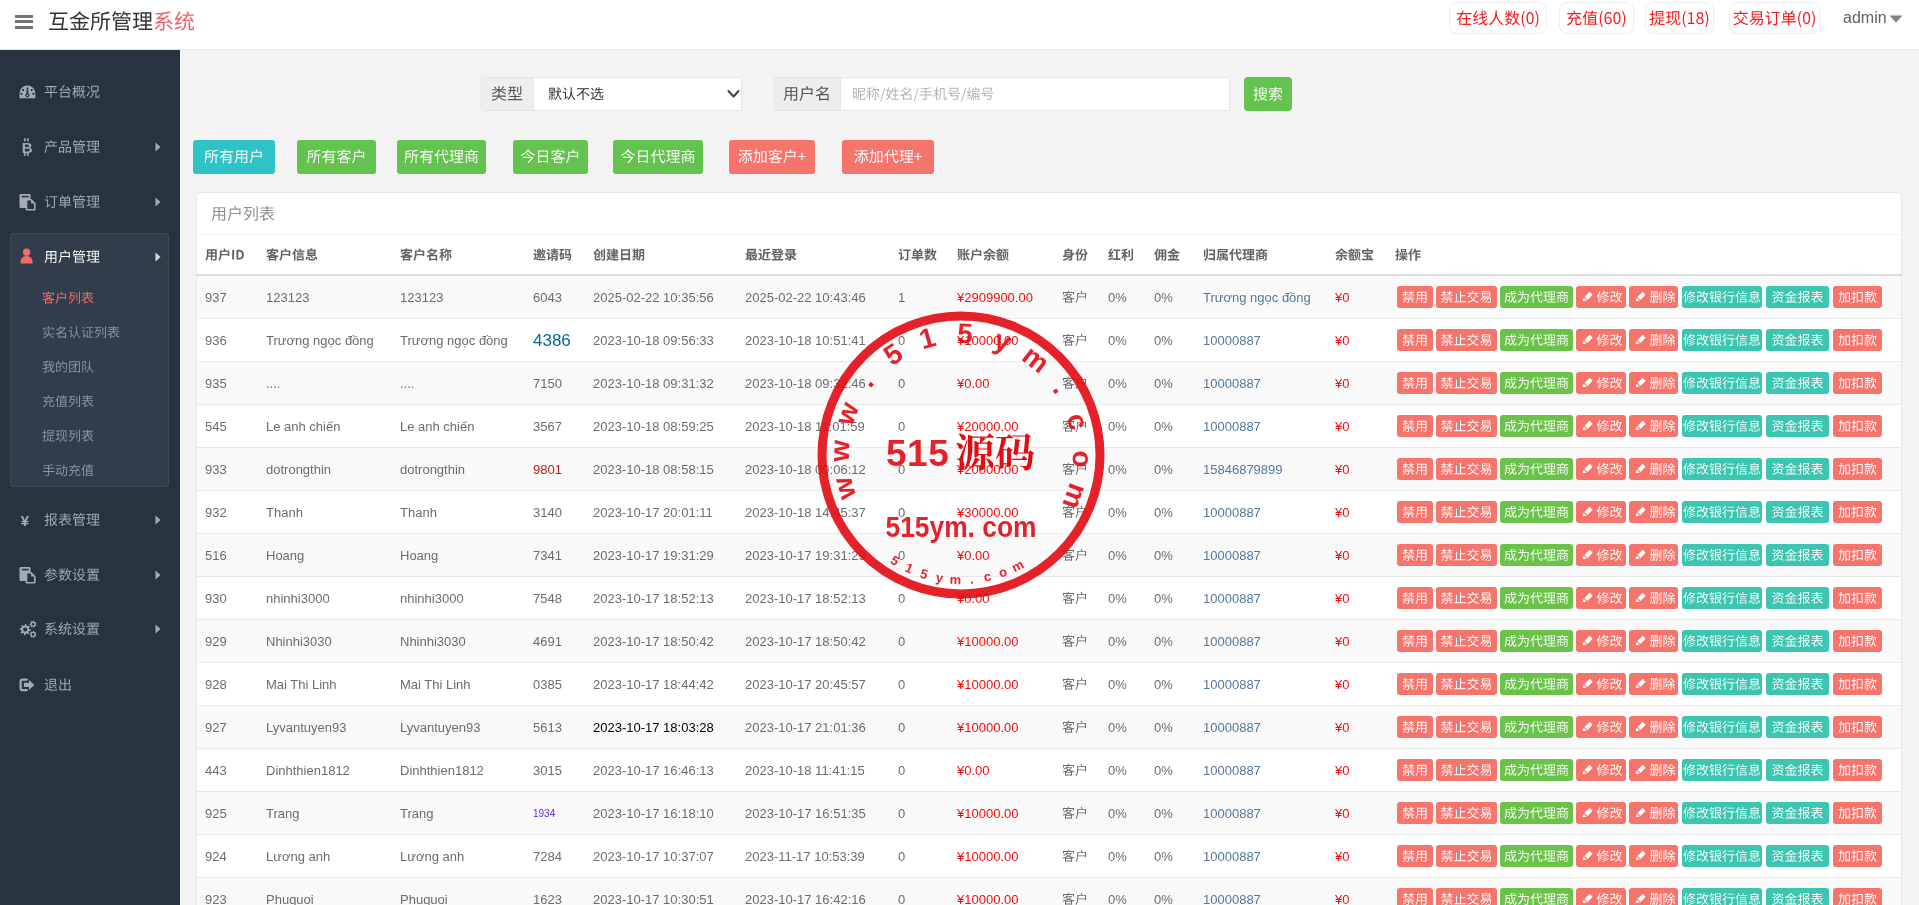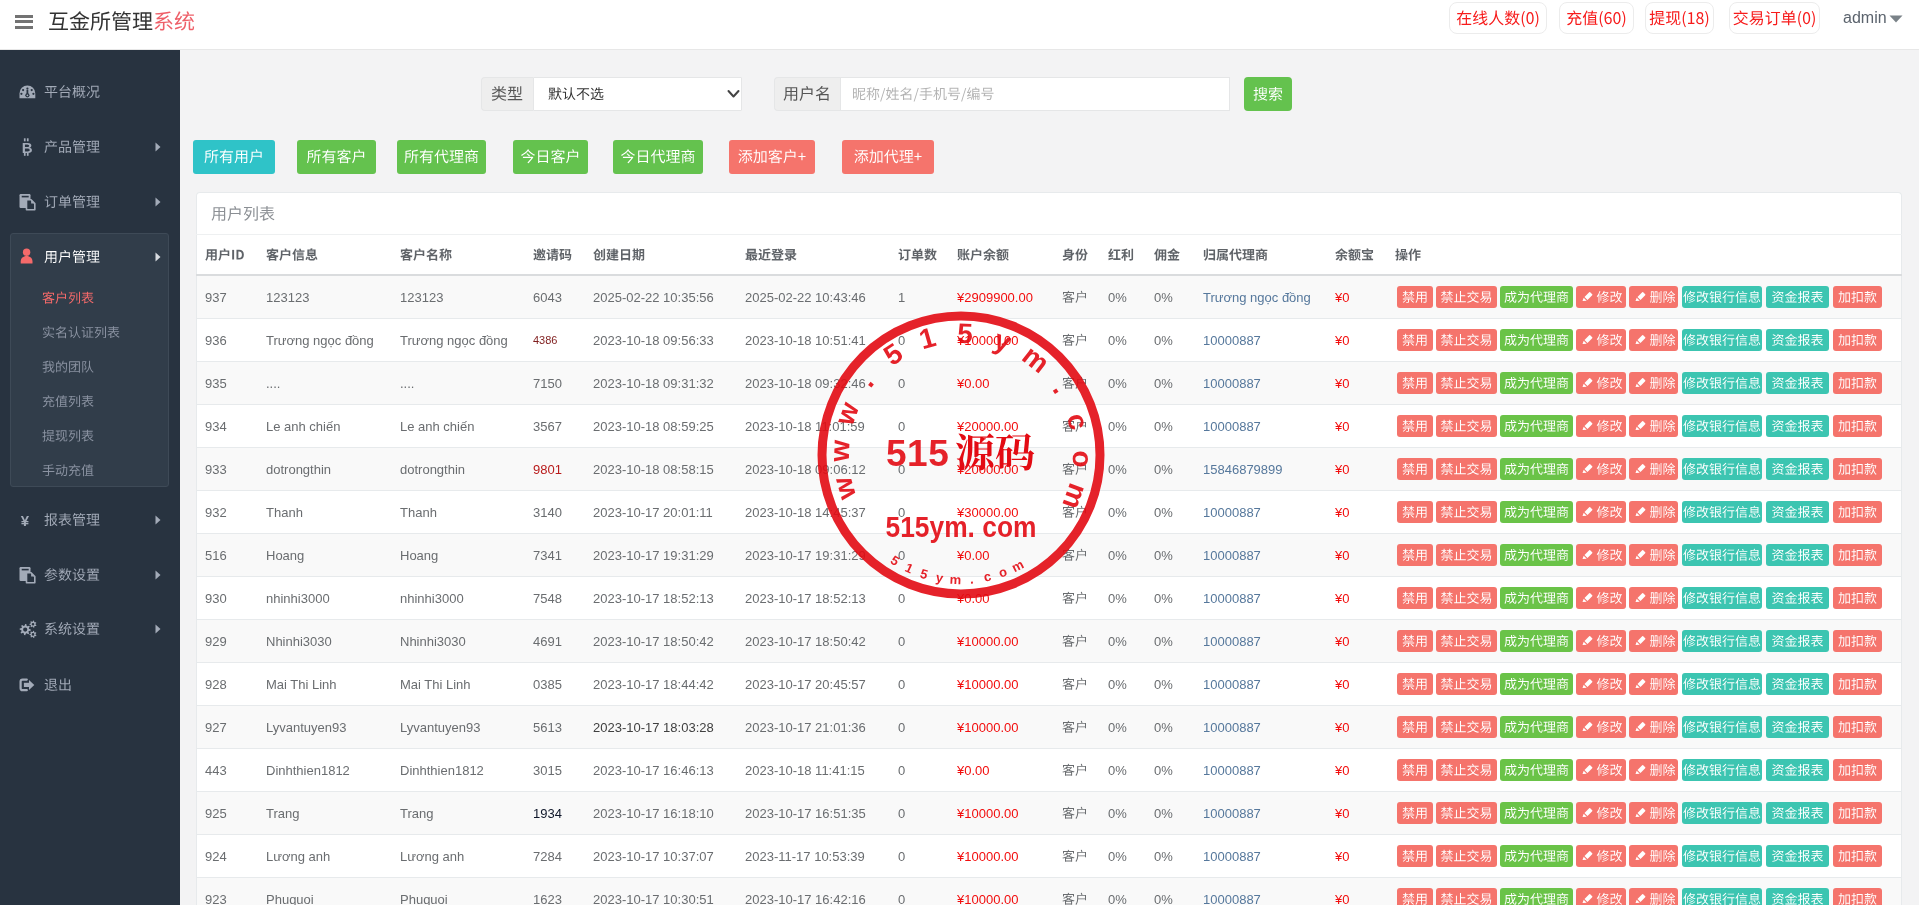--- a/index.html
+++ b/index.html
@@ -176,42 +176,42 @@
 <div class="t" style="left:745px;top:275.5px;height:43px;line-height:43px;font-size:13px;color:#6a6d70">2025-02-22 10:43:46</div>
 <div class="t" style="left:898px;top:275.5px;height:43px;line-height:43px;font-size:13px;color:#6a6d70">1</div>
 <div class="t" style="left:957px;top:275.5px;height:43px;line-height:43px;font-size:13px;color:#f20d0d">¥2909900.00</div>
 <div class="t" style="left:1108px;top:275.5px;height:43px;line-height:43px;font-size:13px;color:#6a6d70">0%</div>
 <div class="t" style="left:1154px;top:275.5px;height:43px;line-height:43px;font-size:13px;color:#6a6d70">0%</div>
 <div class="t" style="left:1203px;top:275.5px;height:43px;line-height:43px;font-size:13px;color:#56789c">Trương ngọc đồng</div>
 <div class="t" style="left:1335px;top:275.5px;height:43px;line-height:43px;font-size:13px;color:#f20d0d">¥0</div>
 <div class="t" style="left:205px;top:318.5px;height:43px;line-height:43px;font-size:13px;color:#6a6d70">936</div>
 <div class="t" style="left:266px;top:318.5px;height:43px;line-height:43px;font-size:13px;color:#6a6d70">Trương ngọc đồng</div>
 <div class="t" style="left:400px;top:318.5px;height:43px;line-height:43px;font-size:13px;color:#6a6d70">Trương ngọc đồng</div>
-<div class="t" style="left:533px;top:318.5px;height:43px;line-height:43px;font-size:11px;color:#7f1d1d">4386</div>
+<div class="t" style="left:533px;top:318.5px;height:43px;line-height:43px;font-size:17px;color:#0369a1">4386</div>
 <div class="t" style="left:593px;top:318.5px;height:43px;line-height:43px;font-size:13px;color:#6a6d70">2023-10-18 09:56:33</div>
 <div class="t" style="left:745px;top:318.5px;height:43px;line-height:43px;font-size:13px;color:#6a6d70">2023-10-18 10:51:41</div>
 <div class="t" style="left:898px;top:318.5px;height:43px;line-height:43px;font-size:13px;color:#6a6d70">0</div>
 <div class="t" style="left:957px;top:318.5px;height:43px;line-height:43px;font-size:13px;color:#f20d0d">¥10000.00</div>
 <div class="t" style="left:1108px;top:318.5px;height:43px;line-height:43px;font-size:13px;color:#6a6d70">0%</div>
 <div class="t" style="left:1154px;top:318.5px;height:43px;line-height:43px;font-size:13px;color:#6a6d70">0%</div>
 <div class="t" style="left:1203px;top:318.5px;height:43px;line-height:43px;font-size:13px;color:#56789c">10000887</div>
 <div class="t" style="left:1335px;top:318.5px;height:43px;line-height:43px;font-size:13px;color:#f20d0d">¥0</div>
 <div class="t" style="left:205px;top:361.5px;height:43px;line-height:43px;font-size:13px;color:#6a6d70">935</div>
 <div class="t" style="left:266px;top:361.5px;height:43px;line-height:43px;font-size:13px;color:#6a6d70">....</div>
 <div class="t" style="left:400px;top:361.5px;height:43px;line-height:43px;font-size:13px;color:#6a6d70">....</div>
 <div class="t" style="left:533px;top:361.5px;height:43px;line-height:43px;font-size:13px;color:#6a6d70">7150</div>
 <div class="t" style="left:593px;top:361.5px;height:43px;line-height:43px;font-size:13px;color:#6a6d70">2023-10-18 09:31:32</div>
 <div class="t" style="left:745px;top:361.5px;height:43px;line-height:43px;font-size:13px;color:#6a6d70">2023-10-18 09:32:46</div>
 <div class="t" style="left:898px;top:361.5px;height:43px;line-height:43px;font-size:13px;color:#6a6d70">0</div>
 <div class="t" style="left:957px;top:361.5px;height:43px;line-height:43px;font-size:13px;color:#f20d0d">¥0.00</div>
 <div class="t" style="left:1108px;top:361.5px;height:43px;line-height:43px;font-size:13px;color:#6a6d70">0%</div>
 <div class="t" style="left:1154px;top:361.5px;height:43px;line-height:43px;font-size:13px;color:#6a6d70">0%</div>
 <div class="t" style="left:1203px;top:361.5px;height:43px;line-height:43px;font-size:13px;color:#56789c">10000887</div>
 <div class="t" style="left:1335px;top:361.5px;height:43px;line-height:43px;font-size:13px;color:#f20d0d">¥0</div>
-<div class="t" style="left:205px;top:404.5px;height:43px;line-height:43px;font-size:13px;color:#6a6d70">934</div>
+<div class="t" style="left:205px;top:404.5px;height:43px;line-height:43px;font-size:13px;color:#6a6d70">545</div>
 <div class="t" style="left:266px;top:404.5px;height:43px;line-height:43px;font-size:13px;color:#6a6d70">Le anh chiến</div>
 <div class="t" style="left:400px;top:404.5px;height:43px;line-height:43px;font-size:13px;color:#6a6d70">Le anh chiến</div>
 <div class="t" style="left:533px;top:404.5px;height:43px;line-height:43px;font-size:13px;color:#6a6d70">3567</div>
 <div class="t" style="left:593px;top:404.5px;height:43px;line-height:43px;font-size:13px;color:#6a6d70">2023-10-18 08:59:25</div>
 <div class="t" style="left:745px;top:404.5px;height:43px;line-height:43px;font-size:13px;color:#6a6d70">2023-10-18 11:01:59</div>
 <div class="t" style="left:898px;top:404.5px;height:43px;line-height:43px;font-size:13px;color:#6a6d70">0</div>
 <div class="t" style="left:957px;top:404.5px;height:43px;line-height:43px;font-size:13px;color:#f20d0d">¥20000.00</div>
 <div class="t" style="left:1108px;top:404.5px;height:43px;line-height:43px;font-size:13px;color:#6a6d70">0%</div>
 <div class="t" style="left:1154px;top:404.5px;height:43px;line-height:43px;font-size:13px;color:#6a6d70">0%</div>
 <div class="t" style="left:1203px;top:404.5px;height:43px;line-height:43px;font-size:13px;color:#56789c">10000887</div>
@@ -285,21 +285,21 @@
 <div class="t" style="left:898px;top:662.5px;height:43px;line-height:43px;font-size:13px;color:#6a6d70">0</div>
 <div class="t" style="left:957px;top:662.5px;height:43px;line-height:43px;font-size:13px;color:#f20d0d">¥10000.00</div>
 <div class="t" style="left:1108px;top:662.5px;height:43px;line-height:43px;font-size:13px;color:#6a6d70">0%</div>
 <div class="t" style="left:1154px;top:662.5px;height:43px;line-height:43px;font-size:13px;color:#6a6d70">0%</div>
 <div class="t" style="left:1203px;top:662.5px;height:43px;line-height:43px;font-size:13px;color:#56789c">10000887</div>
 <div class="t" style="left:1335px;top:662.5px;height:43px;line-height:43px;font-size:13px;color:#f20d0d">¥0</div>
 <div class="t" style="left:205px;top:705.5px;height:43px;line-height:43px;font-size:13px;color:#6a6d70">927</div>
 <div class="t" style="left:266px;top:705.5px;height:43px;line-height:43px;font-size:13px;color:#6a6d70">Lyvantuyen93</div>
 <div class="t" style="left:400px;top:705.5px;height:43px;line-height:43px;font-size:13px;color:#6a6d70">Lyvantuyen93</div>
 <div class="t" style="left:533px;top:705.5px;height:43px;line-height:43px;font-size:13px;color:#6a6d70">5613</div>
-<div class="t" style="left:593px;top:705.5px;height:43px;line-height:43px;font-size:13px;color:#404040">2023-10-17 18:03:28</div>
+<div class="t" style="left:593px;top:705.5px;height:43px;line-height:43px;font-size:13px;color:#000000">2023-10-17 18:03:28</div>
 <div class="t" style="left:745px;top:705.5px;height:43px;line-height:43px;font-size:13px;color:#6a6d70">2023-10-17 21:01:36</div>
 <div class="t" style="left:898px;top:705.5px;height:43px;line-height:43px;font-size:13px;color:#6a6d70">0</div>
 <div class="t" style="left:957px;top:705.5px;height:43px;line-height:43px;font-size:13px;color:#f20d0d">¥10000.00</div>
 <div class="t" style="left:1108px;top:705.5px;height:43px;line-height:43px;font-size:13px;color:#6a6d70">0%</div>
 <div class="t" style="left:1154px;top:705.5px;height:43px;line-height:43px;font-size:13px;color:#6a6d70">0%</div>
 <div class="t" style="left:1203px;top:705.5px;height:43px;line-height:43px;font-size:13px;color:#56789c">10000887</div>
 <div class="t" style="left:1335px;top:705.5px;height:43px;line-height:43px;font-size:13px;color:#f20d0d">¥0</div>
 <div class="t" style="left:205px;top:748.5px;height:43px;line-height:43px;font-size:13px;color:#6a6d70">443</div>
 <div class="t" style="left:266px;top:748.5px;height:43px;line-height:43px;font-size:13px;color:#6a6d70">Dinhthien1812</div>
 <div class="t" style="left:400px;top:748.5px;height:43px;line-height:43px;font-size:13px;color:#6a6d70">Dinhthien1812</div>
@@ -308,21 +308,21 @@
 <div class="t" style="left:745px;top:748.5px;height:43px;line-height:43px;font-size:13px;color:#6a6d70">2023-10-18 11:41:15</div>
 <div class="t" style="left:898px;top:748.5px;height:43px;line-height:43px;font-size:13px;color:#6a6d70">0</div>
 <div class="t" style="left:957px;top:748.5px;height:43px;line-height:43px;font-size:13px;color:#f20d0d">¥0.00</div>
 <div class="t" style="left:1108px;top:748.5px;height:43px;line-height:43px;font-size:13px;color:#6a6d70">0%</div>
 <div class="t" style="left:1154px;top:748.5px;height:43px;line-height:43px;font-size:13px;color:#6a6d70">0%</div>
 <div class="t" style="left:1203px;top:748.5px;height:43px;line-height:43px;font-size:13px;color:#56789c">10000887</div>
 <div class="t" style="left:1335px;top:748.5px;height:43px;line-height:43px;font-size:13px;color:#f20d0d">¥0</div>
 <div class="t" style="left:205px;top:791.5px;height:43px;line-height:43px;font-size:13px;color:#6a6d70">925</div>
 <div class="t" style="left:266px;top:791.5px;height:43px;line-height:43px;font-size:13px;color:#6a6d70">Trang</div>
 <div class="t" style="left:400px;top:791.5px;height:43px;line-height:43px;font-size:13px;color:#6a6d70">Trang</div>
-<div class="t" style="left:533px;top:791.5px;height:43px;line-height:43px;font-size:13px;color:#0f172a">1934</div>
+<div class="t" style="left:533px;top:791.5px;height:43px;line-height:43px;font-size:10px;color:#6d28d9">1934</div>
 <div class="t" style="left:593px;top:791.5px;height:43px;line-height:43px;font-size:13px;color:#6a6d70">2023-10-17 16:18:10</div>
 <div class="t" style="left:745px;top:791.5px;height:43px;line-height:43px;font-size:13px;color:#6a6d70">2023-10-17 16:51:35</div>
 <div class="t" style="left:898px;top:791.5px;height:43px;line-height:43px;font-size:13px;color:#6a6d70">0</div>
 <div class="t" style="left:957px;top:791.5px;height:43px;line-height:43px;font-size:13px;color:#f20d0d">¥10000.00</div>
 <div class="t" style="left:1108px;top:791.5px;height:43px;line-height:43px;font-size:13px;color:#6a6d70">0%</div>
 <div class="t" style="left:1154px;top:791.5px;height:43px;line-height:43px;font-size:13px;color:#6a6d70">0%</div>
 <div class="t" style="left:1203px;top:791.5px;height:43px;line-height:43px;font-size:13px;color:#56789c">10000887</div>
 <div class="t" style="left:1335px;top:791.5px;height:43px;line-height:43px;font-size:13px;color:#f20d0d">¥0</div>
 <div class="t" style="left:205px;top:834.5px;height:43px;line-height:43px;font-size:13px;color:#6a6d70">924</div>
 <div class="t" style="left:266px;top:834.5px;height:43px;line-height:43px;font-size:13px;color:#6a6d70">Lương anh</div>

